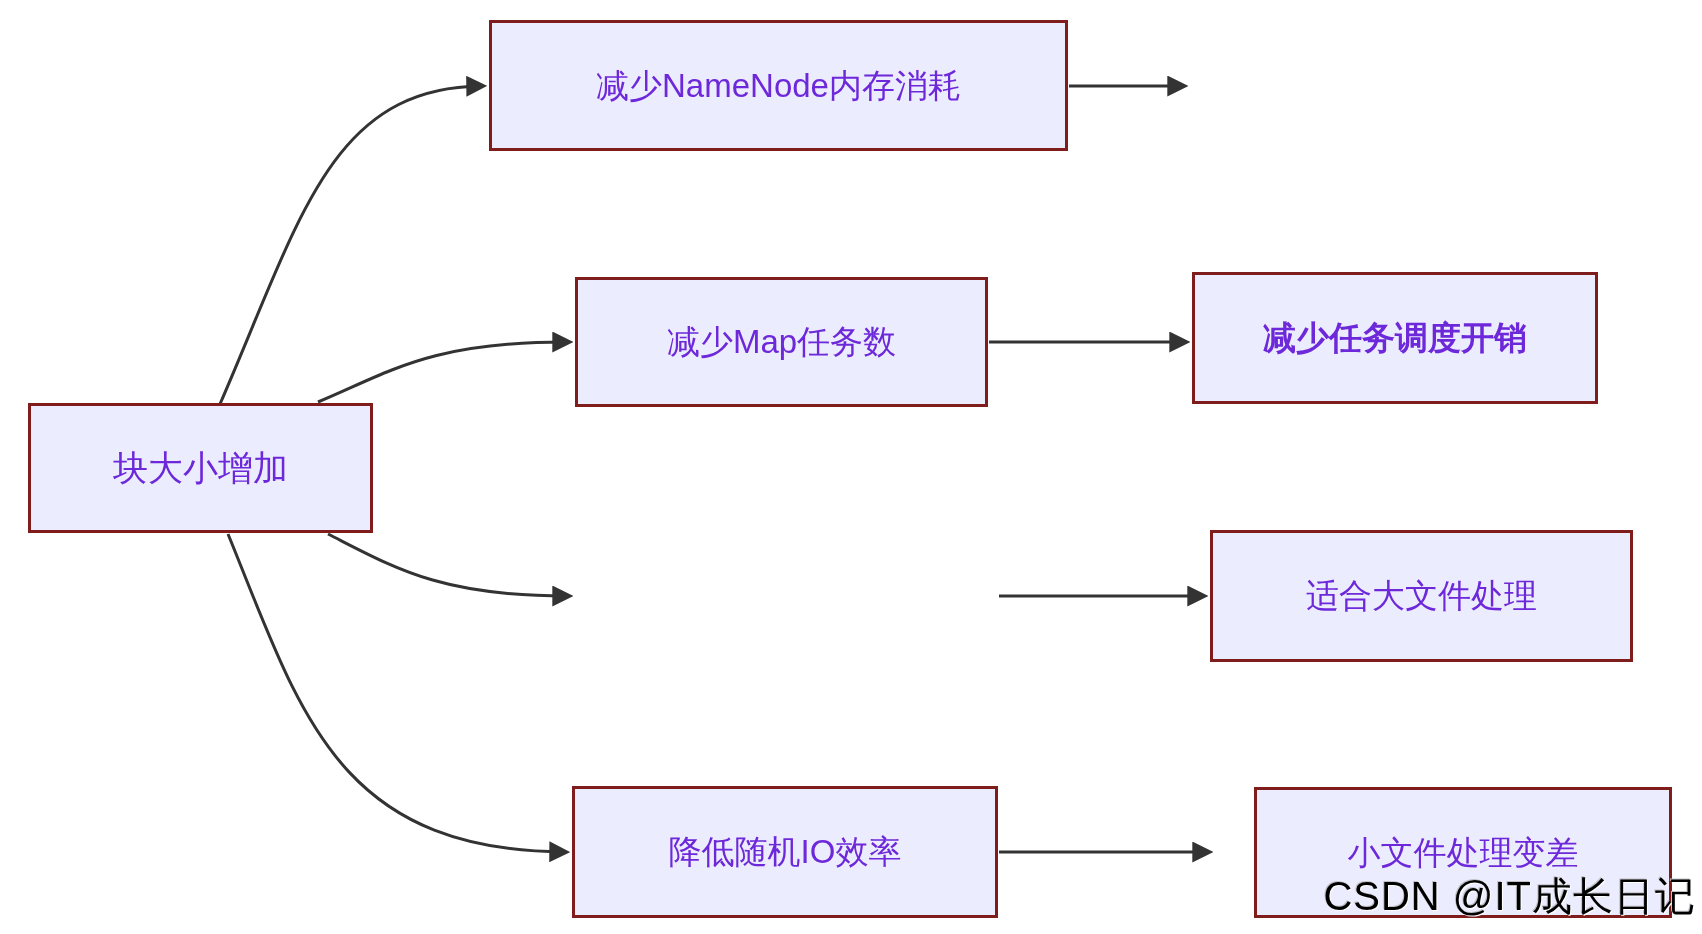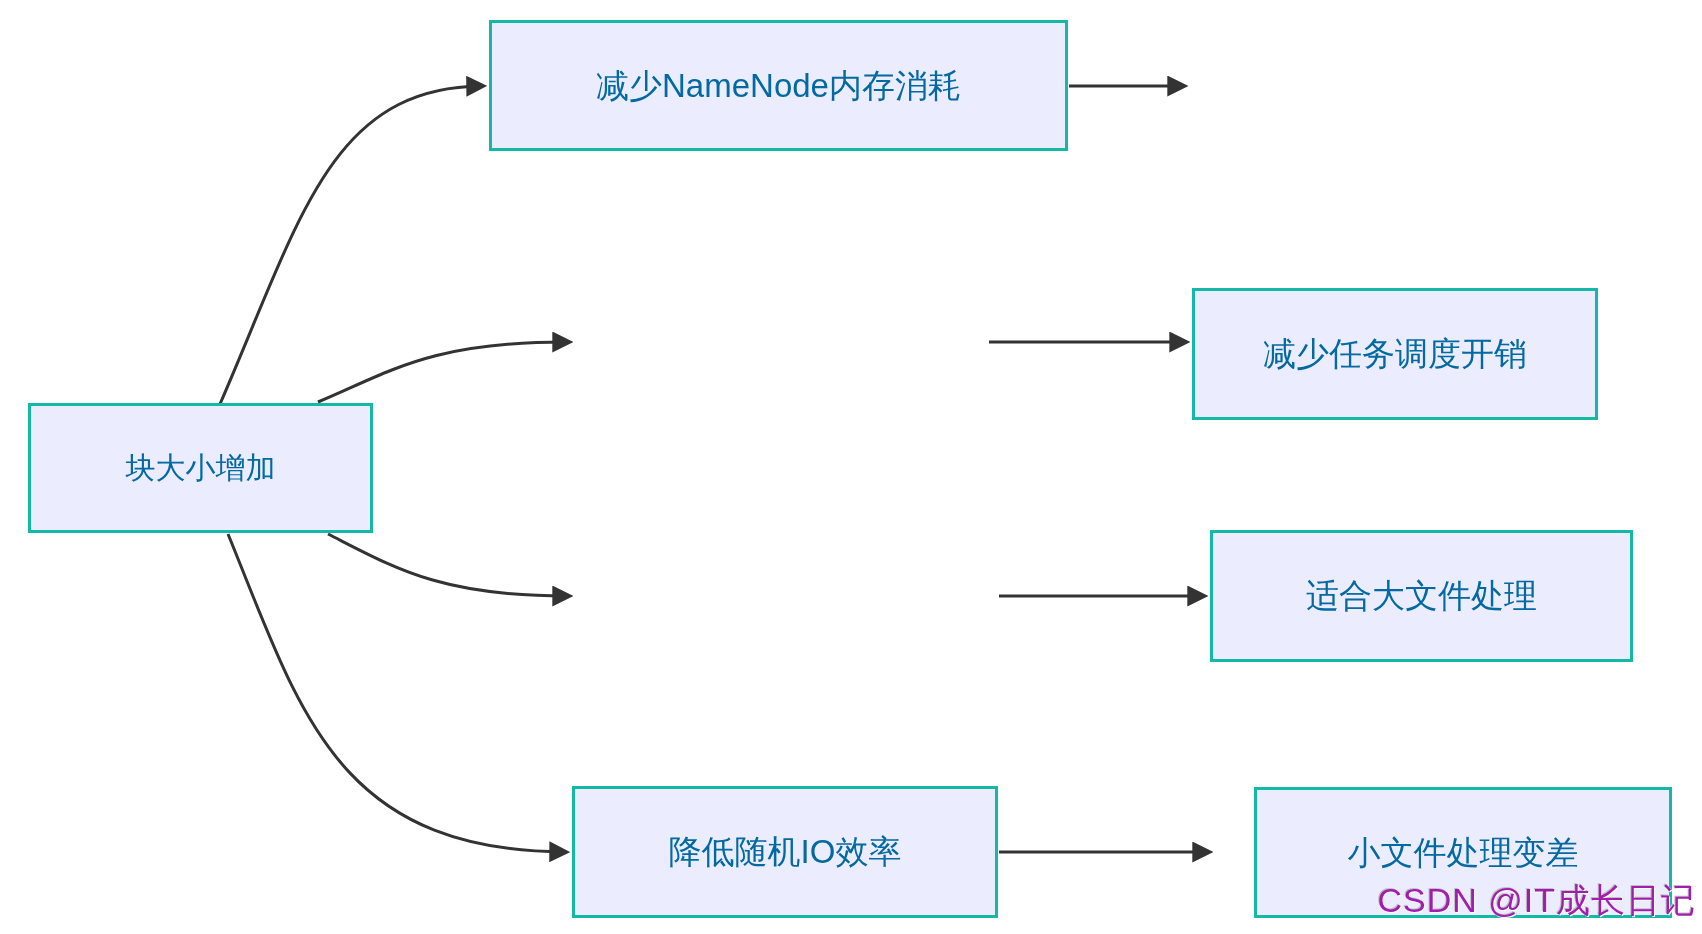--- a/index.html
+++ b/index.html
@@ -14,53 +14,53 @@
   #edge-layer {
     position: absolute;
     left: 0; top: 0;
     width: 1702px; height: 934px;
     pointer-events: none;
   }
   .node {
     position: absolute;
     box-sizing: border-box;
     background: #ECECFF;
-    border: 3px solid #14b8a6;
-    color: #0369a1;
+    border: 3px solid #7f1d1d;
+    color: #6d28d9;
     display: flex;
     align-items: center;
     justify-content: center;
     font-size: 33px;
     line-height: 1.2;
     white-space: nowrap;
     text-align: center;
   }
   
-  #node-root { left: 28px;  top: 403px; width: 345px; height: 130px; font-size: 30px; }
+  #node-root { left: 28px;  top: 403px; width: 345px; height: 130px; font-size: 35px; }
   #node-m1   { left: 489px; top: 20px;  width: 579px; height: 131px; }
   #node-r1   { left: 1190px;top: 18px;  width: 388px; height: 133px; }
   #node-m2   { left: 575px; top: 277px; width: 413px; height: 130px; }
-  #node-r2   { left: 1192px;top: 288px; width: 406px; height: 132px; }
+  #node-r2   { left: 1192px;top: 272px; width: 406px; height: 132px; font-weight: bold; }
   #node-m3   { left: 575px; top: 530px; width: 423px; height: 130px; }
   #node-r3   { left: 1210px;top: 530px; width: 423px; height: 132px; }
   #node-m4   { left: 572px; top: 786px; width: 426px; height: 132px; }
   #node-r4   { left: 1254px;top: 787px; width: 418px; height: 131px; }
 
   .edge {
     fill: none;
     stroke: #333333;
     stroke-width: 3px;
   }
   #watermark {
     position: absolute;
     right: 6px;
     bottom: 10px;
-    font-size: 34px;
+    font-size: 40px;
     letter-spacing: 1px;
-    color: #a21caf;
+    color: #000000;
     text-shadow: 1px 1px 0 #ffffff, -1px -1px 0 #bfbfc4;
     pointer-events: none;
     white-space: nowrap;
   }
 </style>
 </head>
 <body>
 
 <div id="canvas">
 
@@ -77,20 +77,21 @@
     <path class="edge" d="M 1069 86 L 1182 86" marker-end="url(#arrowhead)"></path>
     <path class="edge" d="M 989 342 L 1184 342" marker-end="url(#arrowhead)"></path>
     <path class="edge" d="M 999 596 L 1202 596" marker-end="url(#arrowhead)"></path>
     <path class="edge" d="M 999 852 L 1207 852" marker-end="url(#arrowhead)"></path>
   </svg>
 
   <div class="node" id="node-root">块大小增加</div>
 
   <div class="node" id="node-m1">减少NameNode内存消耗</div>
 
+  <div class="node" id="node-m2">减少Map任务数</div>
   <div class="node" id="node-r2">减少任务调度开销</div>
 
   <div class="node" id="node-m4">降低随机IO效率</div>
 
   <div class="node" id="node-r3">适合大文件处理</div>
   <div class="node" id="node-r4">小文件处理变差</div>
 
   <div id="watermark">CSDN @IT成长日记</div>
 </div>
 

